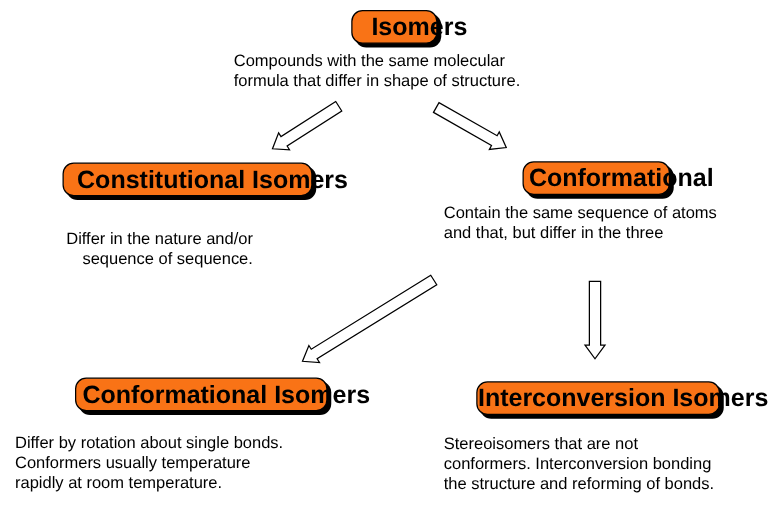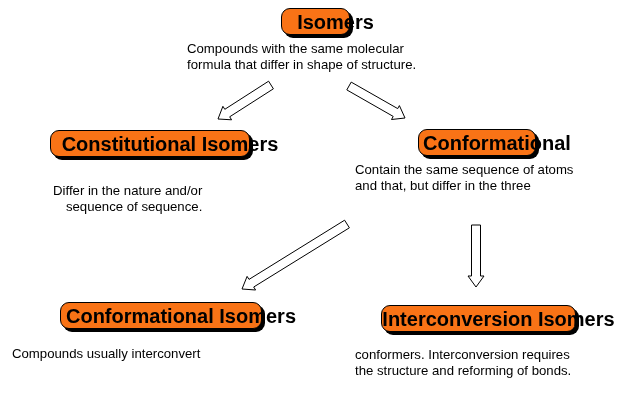--- a/index.html
+++ b/index.html
@@ -45,28 +45,31 @@
 </div>
 <div class="desc" style="left:355px; top:162px;">
   <span>Contain the same sequence of atoms</span>
   <span>and that, but differ in the three</span>
 </div>
 
 <div class="box" style="left:24px; top:302px; width:202px; height:27px;margin-left:36px;">
   <span>Conformational Isomers</span>
 </div>
 <div class="desc" style="left:12px; top:346px;">
-  <span>Compounds usually interconvert</span>
+  <span>Differ by rotation about single bonds.</span>
+  <span>Conformers usually temperature</span>
+  <span>rapidly at room temperature.</span>
 </div>
 
 <div class="box" style="left:381px; top:305px; width:195px; height:27px;">
   <span>Interconversion Isomers</span>
 </div>
 <div class="desc" style="left:355px; top:347px;">
-  <span>conformers. Interconversion requires</span>
+  <span>Stereoisomers that are not</span>
+  <span>conformers. Interconversion bonding</span>
   <span>the structure and reforming of bonds.</span>
 </div>
 
 <svg class="arrows" width="624" height="407">
   <g id="arrow-group">
       <polygon points="268.6,81.2 224.8,109.3 222.9,106.3 218.0,119.0 231.6,119.8 229.7,116.8 273.4,88.8" fill="#ffffff" stroke="#000000" stroke-width="1"></polygon>
       <polygon points="346.8,89.9 393.2,116.4 391.5,119.5 405.0,118.0 399.4,105.6 397.7,108.6 351.2,82.1" fill="#ffffff" stroke="#000000" stroke-width="1"></polygon>
       <polygon points="344.6,220.2 249.0,279.4 247.1,276.4 242.0,289.0 255.6,290.0 253.7,287.0 349.4,227.8" fill="#ffffff" stroke="#000000" stroke-width="1"></polygon>
       <polygon points="471.5,225.0 471.5,276.0 468.0,276.0 476.0,287.0 484.0,276.0 480.5,276.0 480.5,225.0" fill="#ffffff" stroke="#000000" stroke-width="1"></polygon>
     </g>

